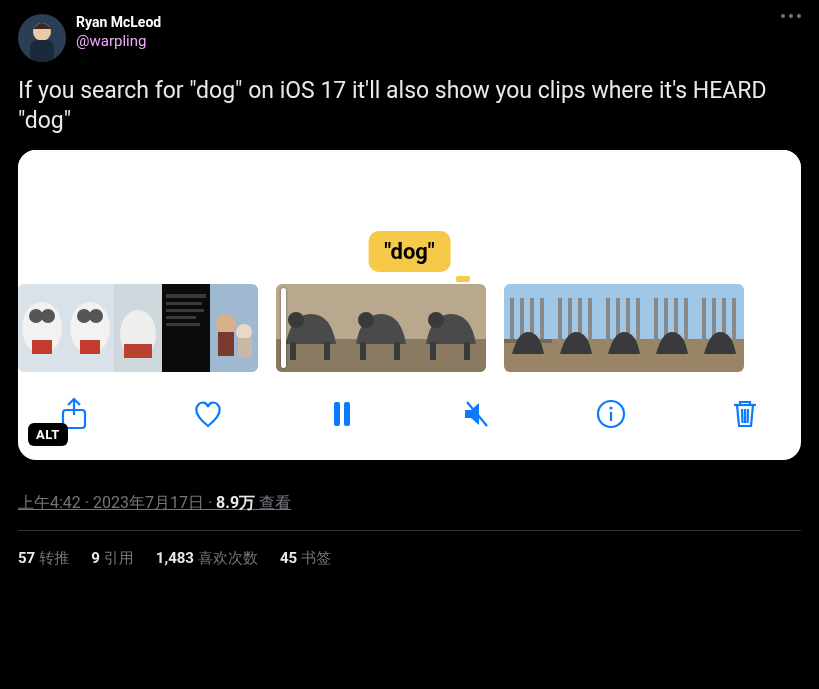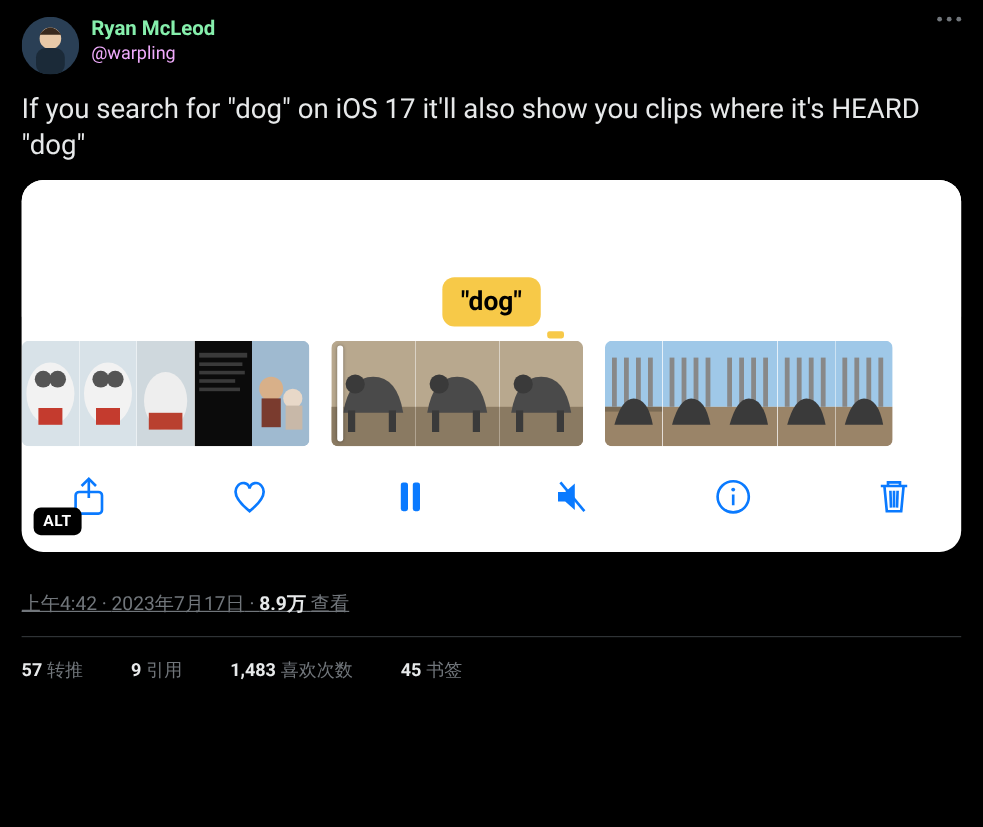--- a/index.html
+++ b/index.html
@@ -22,21 +22,21 @@
   }
   .avatar {
     width: 48px;
     height: 48px;
     border-radius: 50%;
     overflow: hidden;
     flex-shrink: 0;
   }
   .avatar svg { display: block; }
   .names { line-height: 1.25; }
-  .display-name { font-weight: 700; font-size: 17px; color: #86efac; }
+  .display-name { font-weight: 700; font-size: 14px; color: #ffffff; }
   .handle { font-size: 15px; color: #f0abfc; }
   .more {
     position: absolute;
     right: 0;
     top: 0;
     color: #71767b;
     display: flex;
     gap: 4px;
   }
   .more span {
@@ -146,21 +146,21 @@
     color:#71767b;
     font-size:16px;
     text-decoration:underline;
   }
   .meta .views-num { color:#e7e9ea; font-weight:700; }
   .divider {
     height:1px;background:#2f3336;margin-top:16px;
   }
   .stats {
     display:flex;
-    gap:40px;
+    gap:22px;
     margin-top:18px;
     color:#71767b;
     font-size:15px;
   }
   .stats .num { color:#e7e9ea; font-weight:700; margin-right:4px;}
 </style>
 </head>
 <body>
 
 <div class="tweet">

